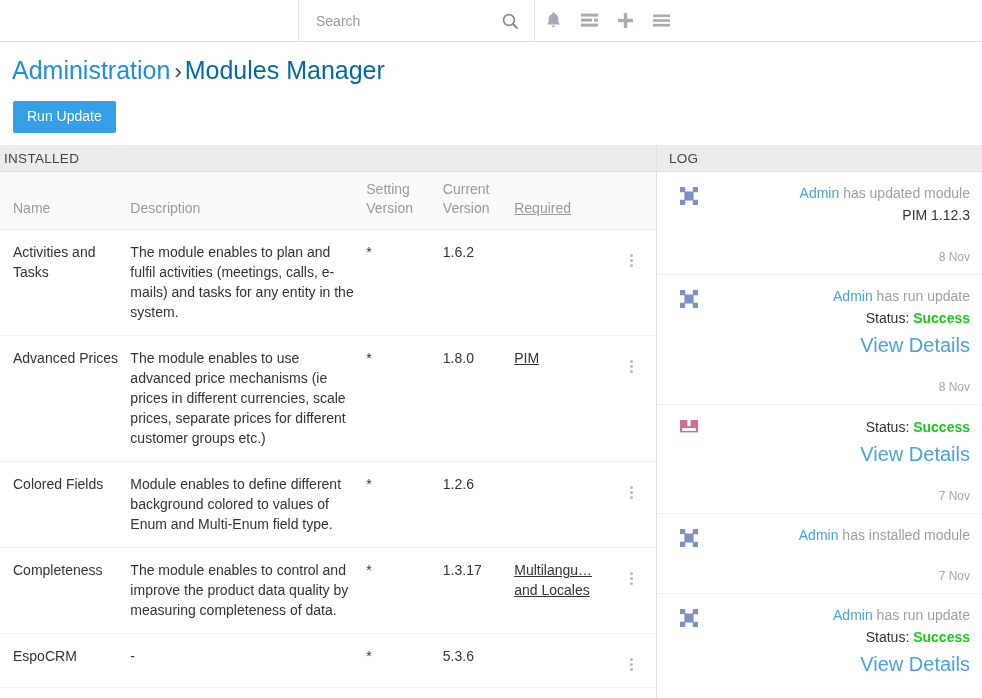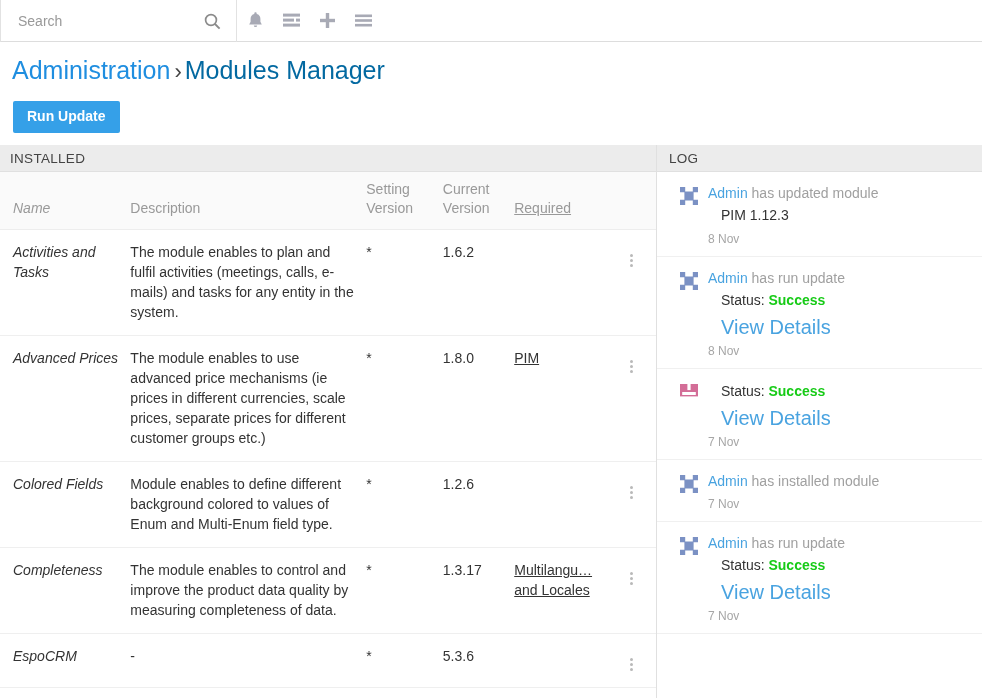--- a/index.html
+++ b/index.html
@@ -13,21 +13,21 @@
   }
 
   
   .navbar {
     position: relative;
     height: 42px;
     background: #ffffff;
     border-bottom: 1px solid #dddddd;
     display: flex;
     align-items: stretch;
-    justify-content: flex-start;
+    justify-content: center;
   }
   .search-box {
     width: 237px;
     height: 42px;
     border-left: 1px solid #e2e2e2;
     border-right: 1px solid #e2e2e2;
     display: flex;
     align-items: center;
     padding: 0 14px 0 15px;
   }
@@ -80,21 +80,20 @@
   .btn-primary {
     background: #35a0e8;
     color: #ffffff;
     border: none;
     font-family: "Liberation Sans", sans-serif;
     font-size: 14px;
     padding: 7px 14px 8px 14px;
     border-radius: 2px;
     cursor: pointer;
     line-height: 1.2;
-    font-weight: bold;
   }
 
   
   .content {
     display: flex;
     align-items: stretch;
     height: 556px;
   }
   .panel-left {
     width: 656px;
@@ -104,21 +103,21 @@
   .panel-right {
     flex: 1 1 auto;
     border-left: 1px solid #e0e0e0;
     background: #fff;
     overflow: hidden;
   }
   .section-head {
     background: #ececec;
     height: 27px;
     line-height: 27px;
-    padding-left: 10px;
+    padding-left: 4px;
     font-size: 13.5px;
     color: #444444;
     letter-spacing: 0.3px;
     border-bottom: 1px solid #e0e0e0;
   }
   .panel-right .section-head { padding-left: 12px; }
 
   
   table.modules {
     width: 100%;
@@ -140,21 +139,21 @@
   table.modules thead th.c-name { padding-left: 13px; }
   table.modules tbody td {
     vertical-align: top;
     padding: 12px 8px 13px 0;
     border-bottom: 1px solid #efefef;
     line-height: 20px;
     color: #333333;
     word-wrap: break-word;
   }
   table.modules tbody td.c-name { padding-left: 13px; }
-  .c-name   { width: 126px; font-style: italic; }
+  .c-name   { width: 126px; }
   .c-desc   { width: 228px; }
   .c-set    { width: 74px; }
   .c-cur    { width: 69px; }
   .c-req    { width: 97px; text-decoration: underline; }
   .c-menu   { width: 40px; }
   td.c-menu { padding-right: 0; padding-left: 0; text-align: center; }
   .ellip {
     display: block;
     white-space: nowrap;
     overflow: hidden;
@@ -176,20 +175,21 @@
     border-radius: 50%;
   }
 
   
   .log-list { }
   .log-item {
     display: flex;
     padding: 12px 12px 10px 12px;
     border-bottom: 1px solid #f0f0f0;
     align-items: flex-start;
+    text-align: right;
   }
   .log-avatar {
     flex: 0 0 auto;
     width: 20px; height: 20px;
     margin: 2px 9px 0 10px;
     position: relative;
   }
   .log-body { flex: 1 1 auto; min-width: 0; }
   .log-line1 {
     font-size: 14px;
@@ -211,21 +211,21 @@
     font-size: 20px;
     line-height: 21px;
     color: #49a3e0;
     cursor: pointer;
     padding-left: 13px;
     margin-top: 6px;
   }
   .log-date {
     font-size: 12px;
     color: #a6a6a6;
-    margin-top: 6px;
+    margin-top: 24px;
   }
 </style>
 </head>
 <body>
 
 <div class="navbar">
   <div class="search-box">
     <input class="search-input" type="text" placeholder="Search" style="">
     <span class="search-icon-btn">
       <svg width="17" height="17" viewBox="0 0 17 17" aria-hidden="true">

